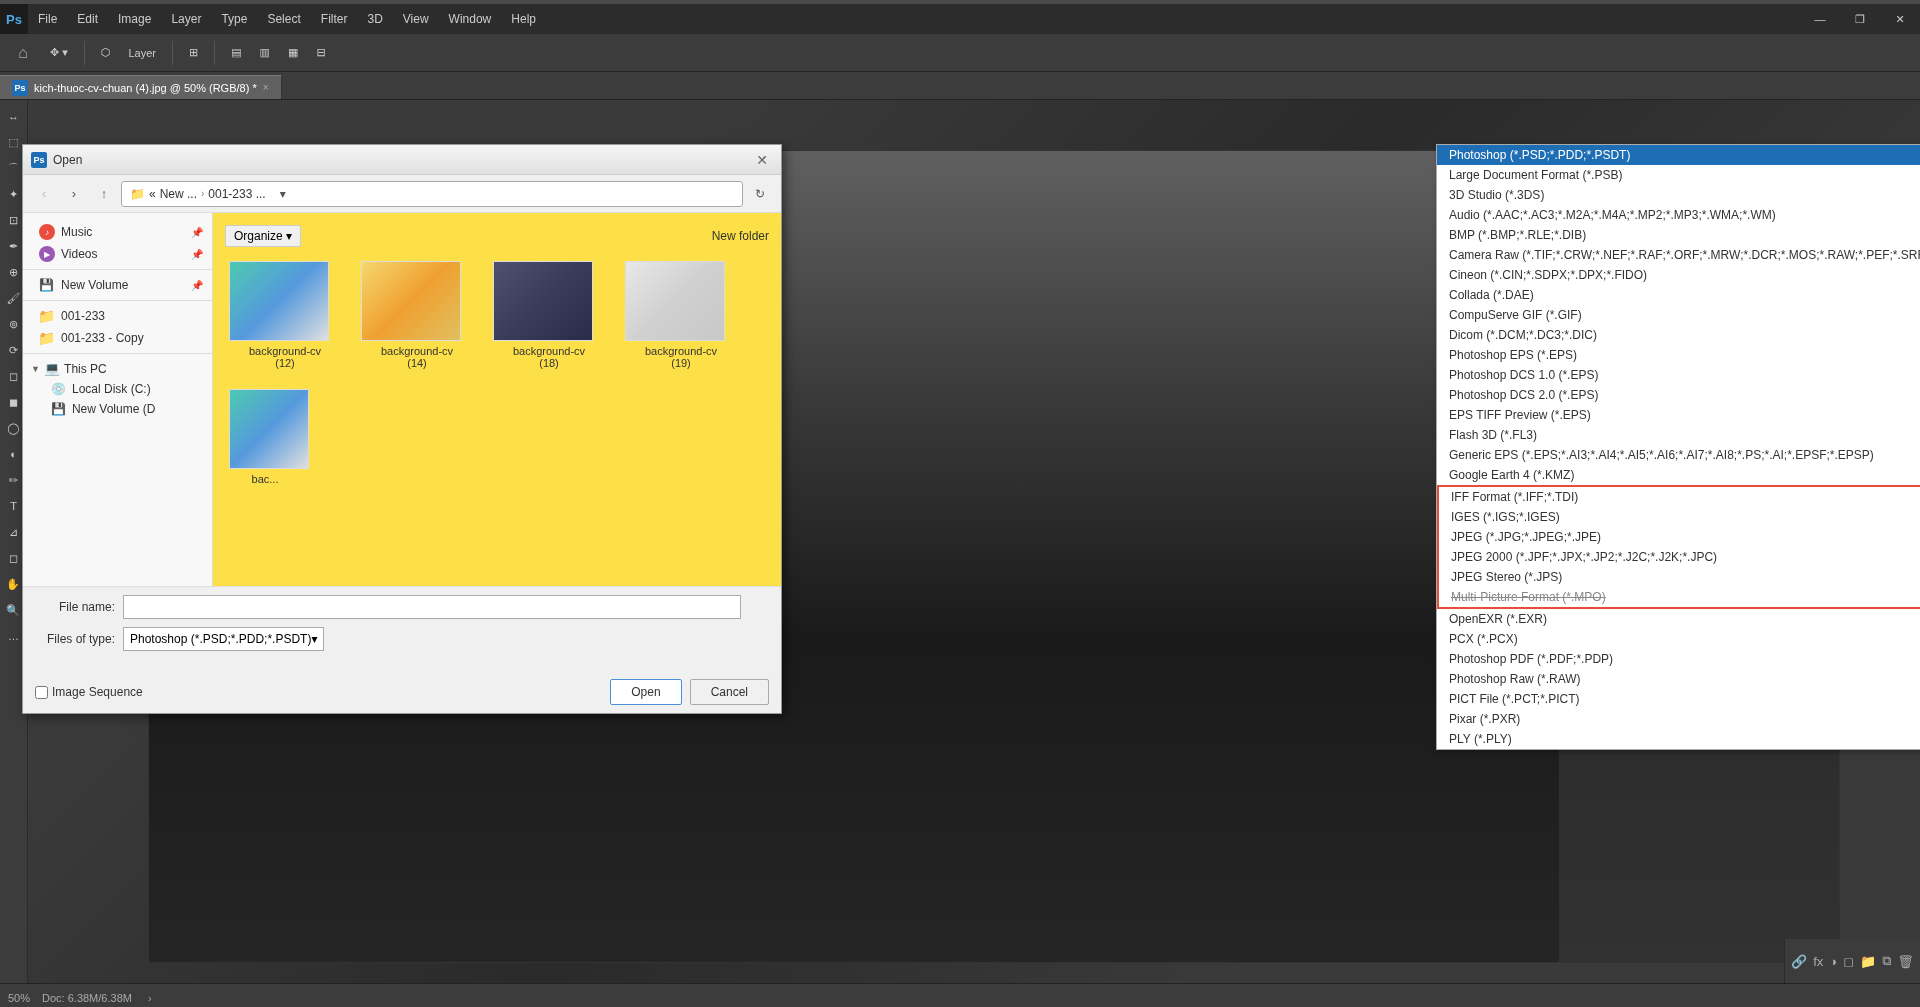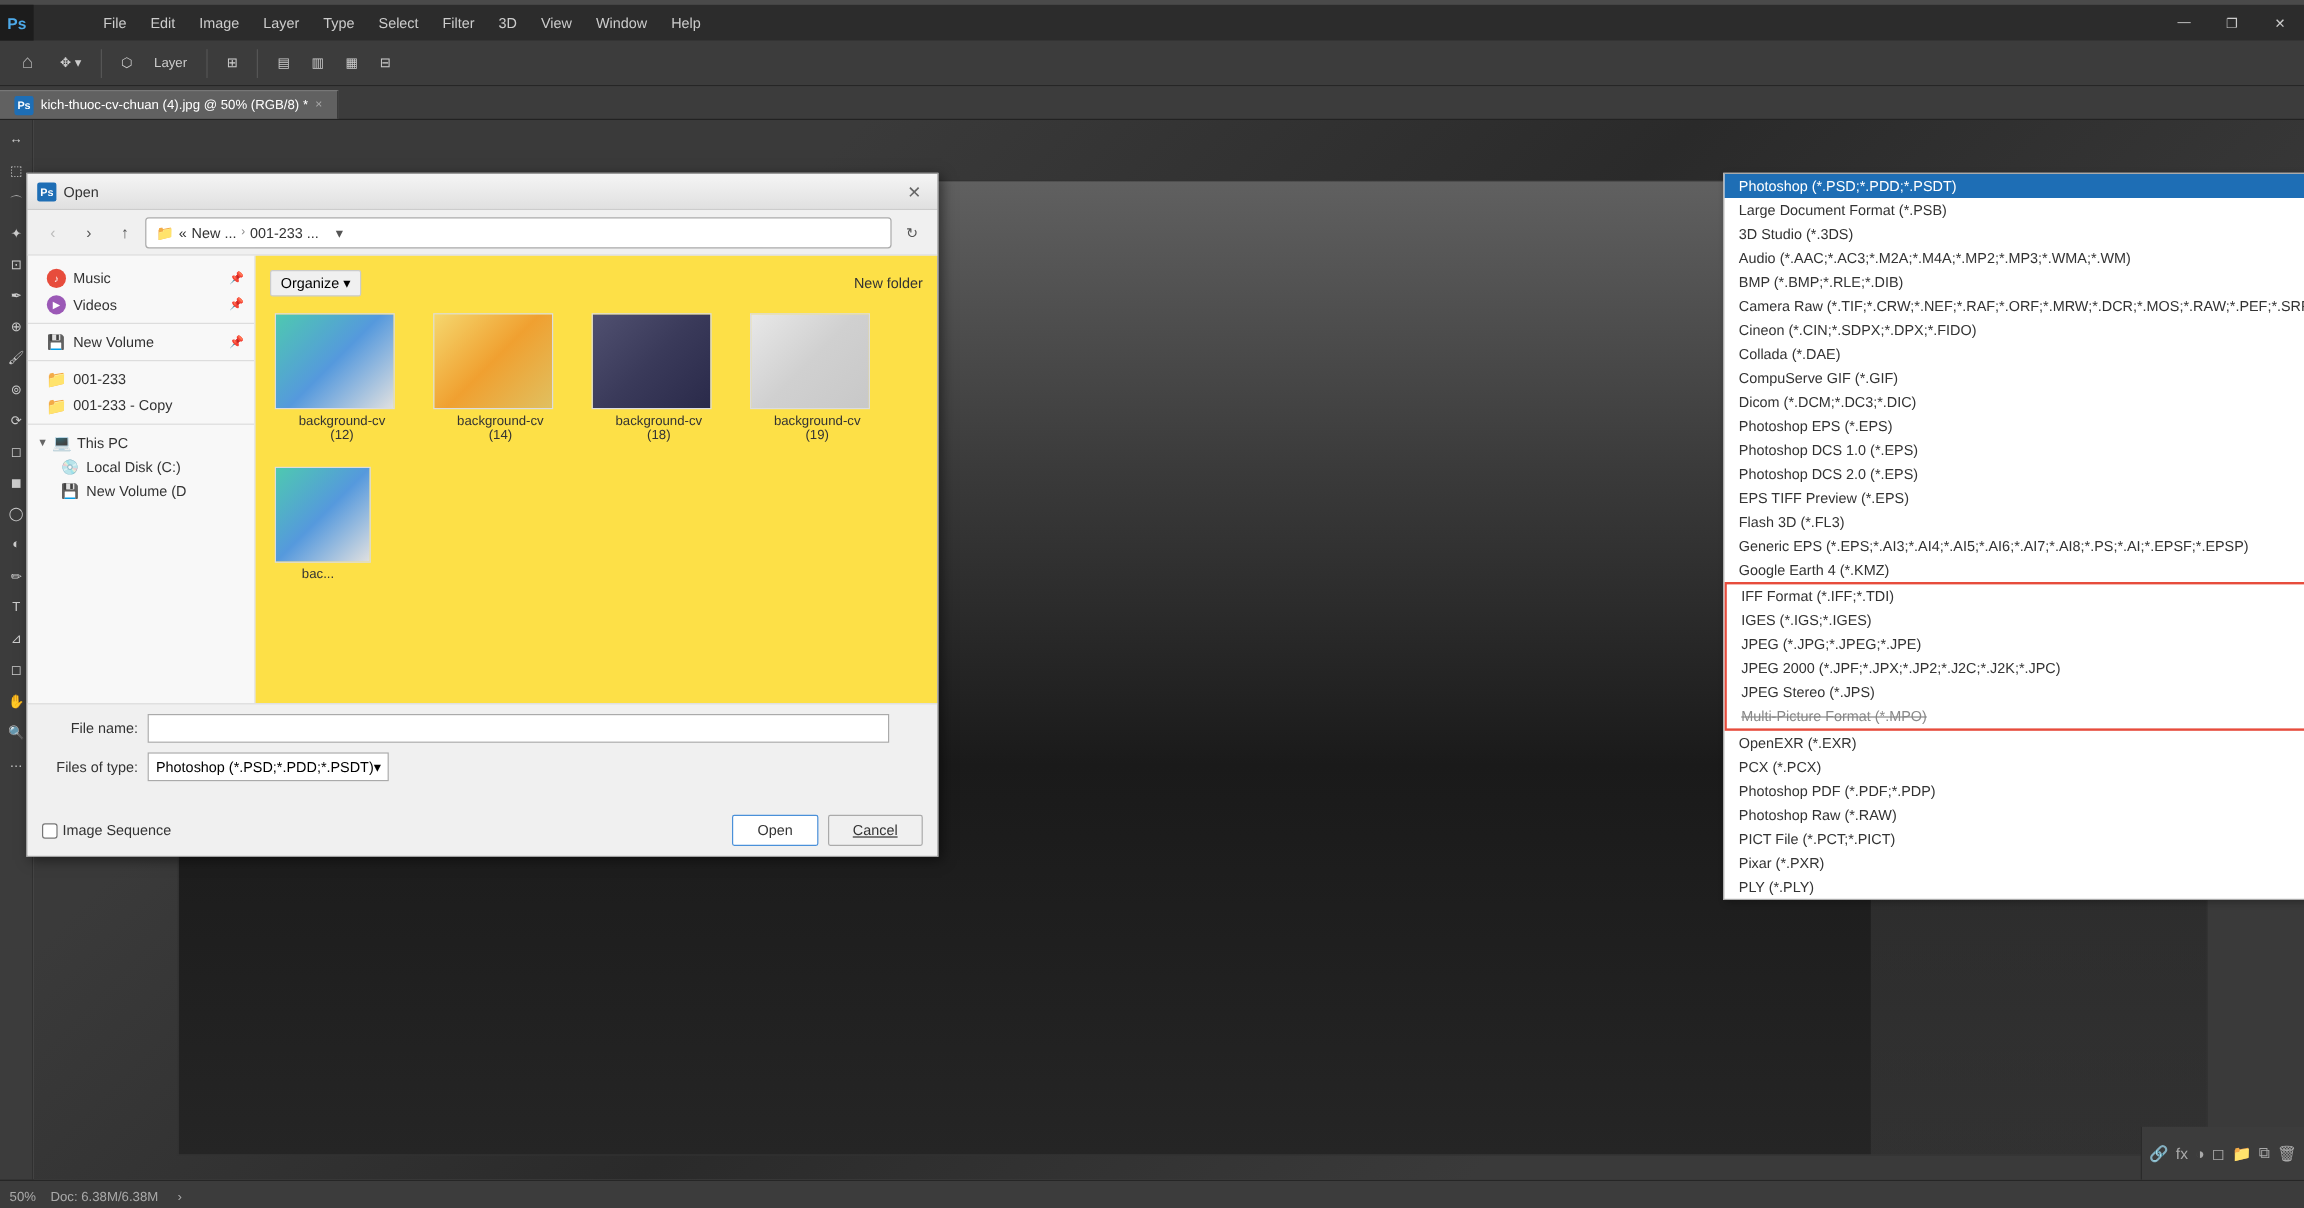--- a/index.html
+++ b/index.html
@@ -4,21 +4,21 @@
   <style>
     * { box-sizing: border-box; margin: 0; padding: 0; }
     body { font-family: 'Segoe UI', Arial, sans-serif; font-size: 12px; background: #4a4a4a; width: 1920px; height: 1007px; overflow: hidden; position: relative; }
 
     
     .ps-bg { width: 100%; height: 100%; background: #535353; position: absolute; top: 4px; left: 0; }
 
     
     .ps-menubar { position: absolute; top: 0; left: 0; width: 100%; height: 30px; background: #2c2c2c; display: flex; align-items: center; }
     .ps-logo { width: 28px; height: 30px; background: #1c1c1c; display: flex; align-items: center; justify-content: center; color: #4da9e8; font-weight: bold; font-size: 13px; }
-    .ps-menu-items { display: flex; height: 100%; padding-left: 48px; }
+    .ps-menu-items { display: flex; height: 100%; }
     .ps-menu-item { color: #ccc; padding: 0 10px; height: 100%; display: flex; align-items: center; font-size: 12px; cursor: pointer; }
     .window-controls { position: absolute; right: 0; display: flex; align-items: center; height: 100%; }
     .win-btn { width: 40px; height: 30px; display: flex; align-items: center; justify-content: center; color: #ccc; font-size: 11px; cursor: pointer; }
 
     
     .ps-toolbar { position: absolute; top: 30px; left: 0; width: 100%; height: 38px; background: #3c3c3c; display: flex; align-items: center; padding: 0 8px; gap: 6px; border-bottom: 1px solid #222; }
     .toolbar-btn { background: transparent; border: none; color: #ccc; cursor: pointer; padding: 3px 6px; border-radius: 2px; font-size: 11px; display: flex; align-items: center; gap: 3px; }
     .toolbar-divider { width: 1px; height: 24px; background: #555; margin: 0 4px; }
     .toolbar-home { width: 30px; height: 30px; background: transparent; border: none; color: #aaa; cursor: pointer; font-size: 16px; }
 
@@ -94,21 +94,21 @@
     
     .dialog-footer { border-top: 1px solid #ddd; background: #f0f0f0; padding: 8px 12px; display: flex; flex-direction: column; gap: 8px; }
     .filename-row { display: flex; align-items: center; gap: 8px; }
     .filename-label { font-size: 12px; color: #333; width: 80px; text-align: right; flex-shrink: 0; }
     .filename-input { flex: 1; height: 24px; border: 1px solid #aaa; padding: 2px 6px; font-size: 12px; background: white; }
     .filetype-dropdown { height: 24px; border: 1px solid #aaa; padding: 2px 6px; font-size: 12px; background: white; min-width: 200px; display: flex; align-items: center; justify-content: space-between; cursor: pointer; }
     .footer-actions { display: flex; align-items: center; gap: 8px; margin-top: 20px; }
     .image-seq-check { display: flex; align-items: center; gap: 4px; font-size: 12px; color: #333; flex: 1; }
     .dialog-btn { height: 26px; padding: 0 20px; font-size: 12px; border: 1px solid #aaa; border-radius: 2px; cursor: pointer; }
     .dialog-btn.primary { background: white; border-color: #4a90d9; color: #333; }
-    .dialog-btn.secondary { background: #f0f0f0; color: #333; text-decoration: underline; }
+    .dialog-btn.secondary { background: #f0f0f0; color: #333; }
 
     
     .filetype-popup { position: absolute; top: 0; right: 0; width: 1000px; height: 1007px; z-index: 200; }
     .filetype-list { position: absolute; top: 140px; left: 516px; width: 990px; background: white; border: 1px solid #aaa; box-shadow: 2px 2px 6px rgba(0,0,0,0.3); overflow-y: auto; max-height: 640px; }
     .filetype-item { padding: 3px 12px; font-size: 12px; color: #333; cursor: pointer; white-space: nowrap; }
     .filetype-item.selected { background: #1e6eb5; color: white; }
 
     
     ::-webkit-scrollbar { width: 8px; height: 8px; }
     ::-webkit-scrollbar-track { background: #f1f1f1; }

